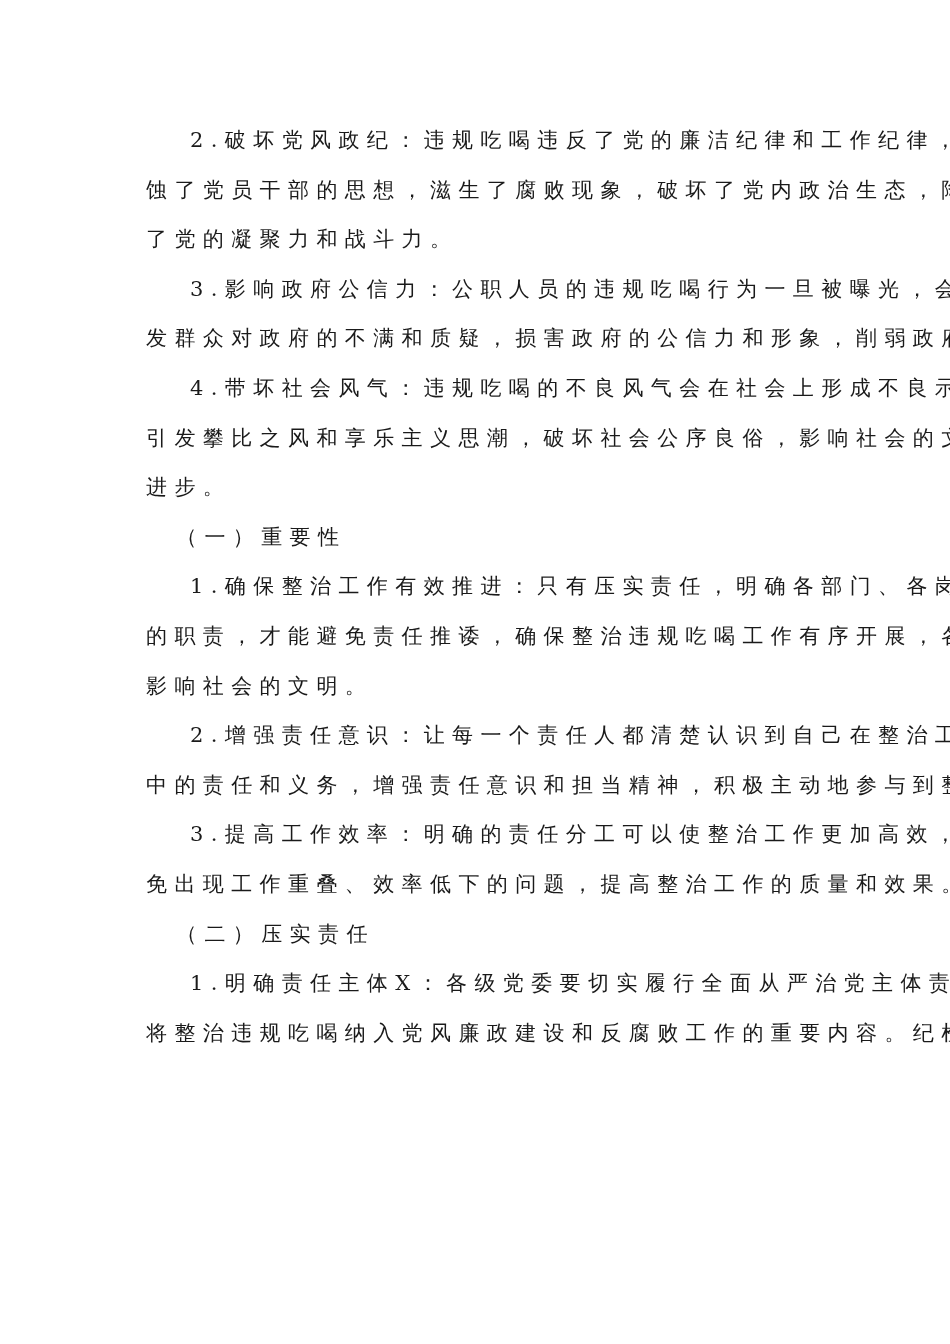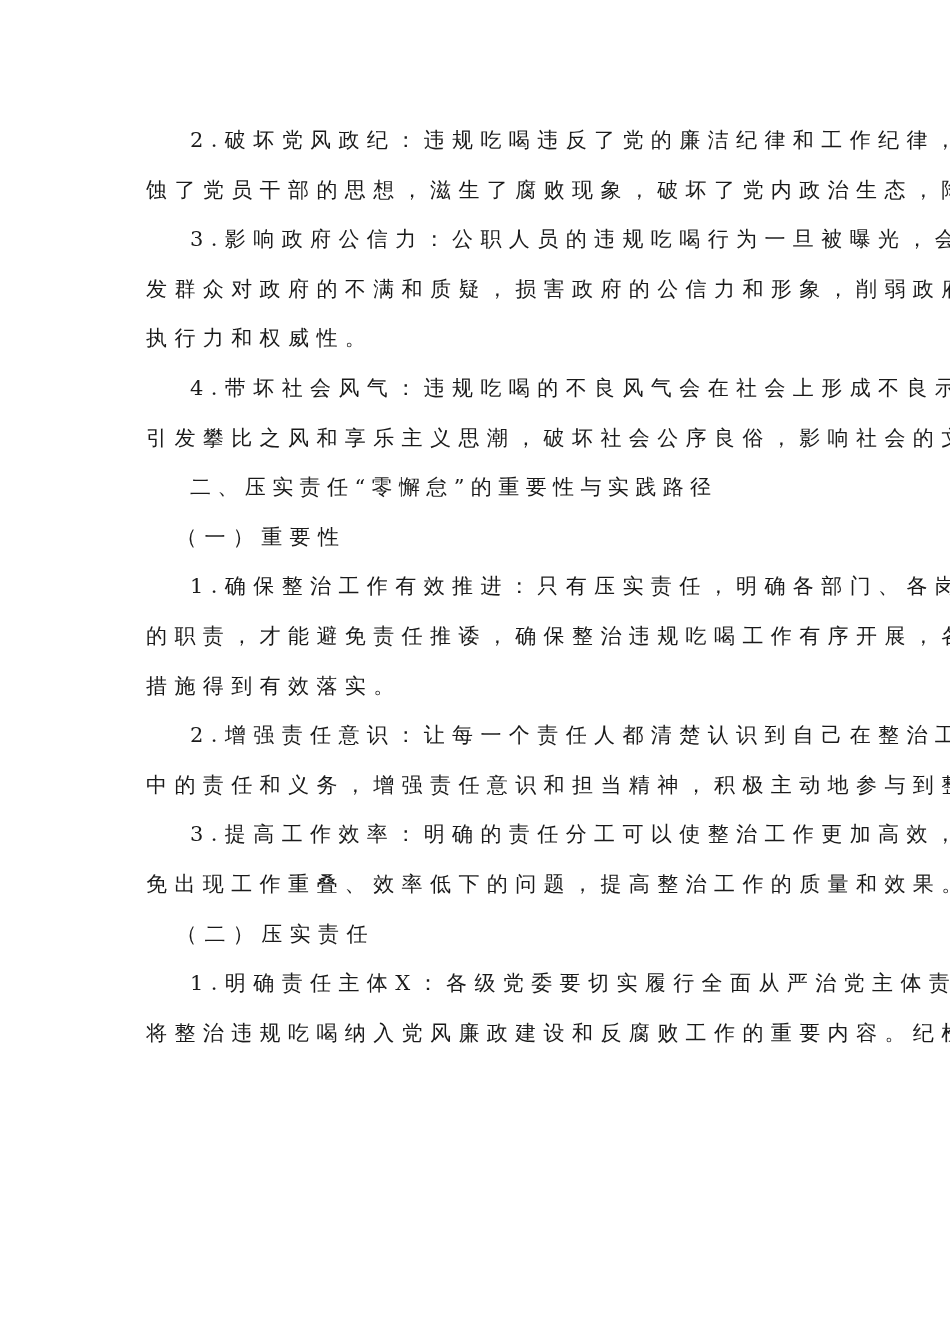--- a/index.html
+++ b/index.html
@@ -33,41 +33,41 @@
     .heading { letter-spacing: 6.4px; }
   </style>
 </head>
 <body>
 
 <div class="page">
 
   <div>
     <div class="line indent">2.破坏党风政纪：违规吃喝违反了党的廉洁纪律和工作纪律，腐</div>
     <div class="line">蚀了党员干部的思想，滋生了腐败现象，破坏了党内政治生态，降低</div>
+    <div class="line">了党的凝聚力和战斗力。</div>
   </div>
 
   <div>
     <div class="line indent">3.影响政府公信力：公职人员的违规吃喝行为一旦被曝光，会引</div>
     <div class="line">发群众对政府的不满和质疑，损害政府的公信力和形象，削弱政府的</div>
-    <div class="line">执行力和权威性。</div>
   </div>
 
   <div>
     <div class="line indent">4.带坏社会风气：违规吃喝的不良风气会在社会上形成不良示范，</div>
     <div class="line">引发攀比之风和享乐主义思潮，破坏社会公序良俗，影响社会的文明</div>
+    <div class="line">进步。</div>
   </div>
 
-  <div class="line indent heading">二、压实责任“零懈怠”的重要性与实践路径</div>
 
   <div class="line indent2">（一）重要性</div>
 
   <div>
     <div class="line indent">1.确保整治工作有效推进：只有压实责任，明确各部门、各岗位</div>
     <div class="line">的职责，才能避免责任推诿，确保整治违规吃喝工作有序开展，各项</div>
-    <div class="line">措施得到有效落实。</div>
+    <div class="line">影响社会的文明。</div>
   </div>
 
   <div>
     <div class="line indent">2.增强责任意识：让每一个责任人都清楚认识到自己在整治工作</div>
     <div class="line">中的责任和义务，增强责任意识和担当精神，积极主动地参与到整治</div>
   </div>
 
   <div>
     <div class="line indent">3.提高工作效率：明确的责任分工可以使整治工作更加高效，避</div>
     <div class="line">免出现工作重叠、效率低下的问题，提高整治工作的质量和效果。</div>

